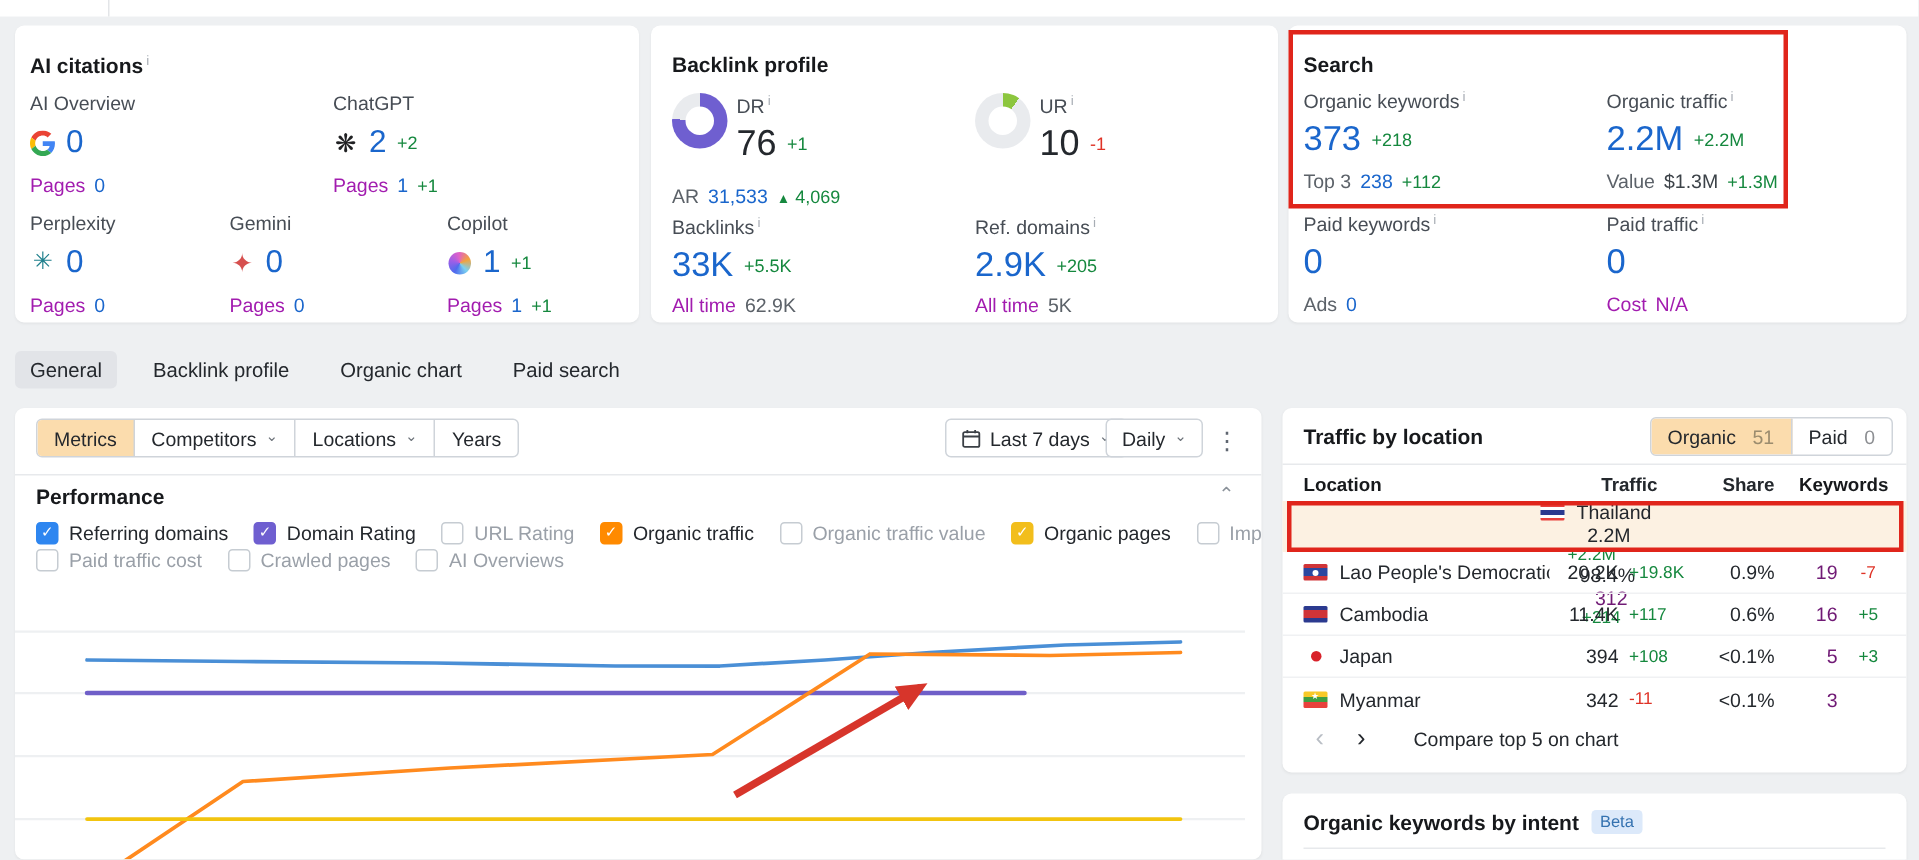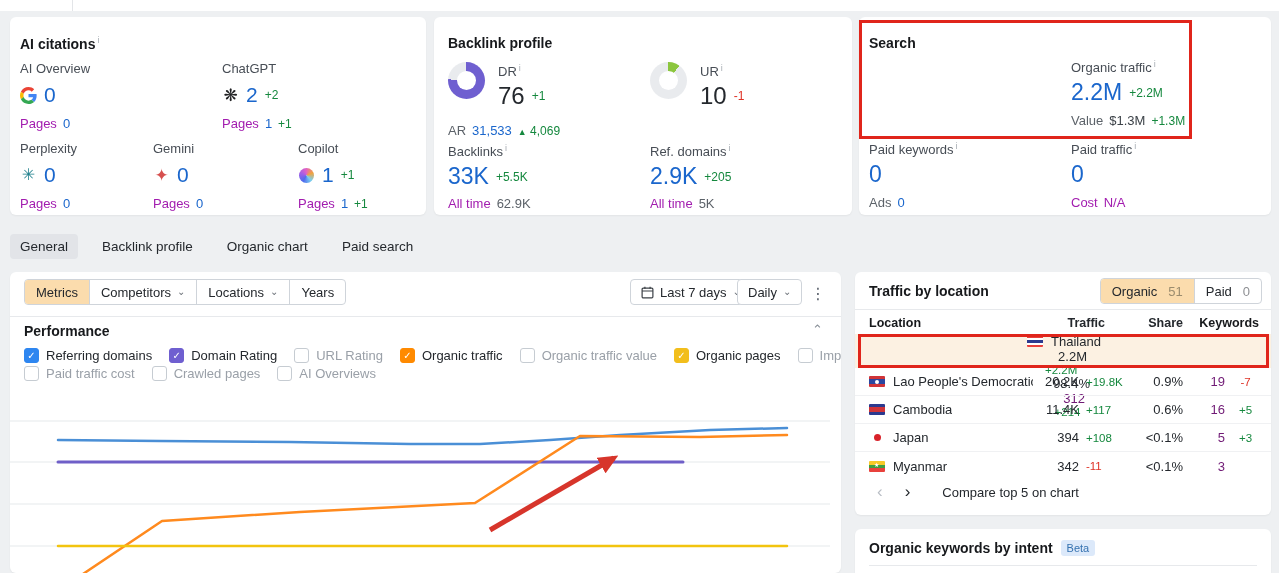--- a/index.html
+++ b/index.html
@@ -33,21 +33,21 @@
   .ai-item .subrow { margin-top:9px; }
   .icon16 { width:17px; height:17px; display:inline-flex; align-items:center; justify-content:center; }
   .openai-icon { font-size:17px; color:#202123; line-height:1; }
   .pplx-icon { font-size:16px; color:#20808d; line-height:1; }
   .gemini-icon { font-size:17px; color:#d6504f; line-height:1; }
   .copilot-icon { width:15px; height:15px; border-radius:50%; background:conic-gradient(from 210deg,#4f6bed,#9a5fe8,#e060c8,#f2a33c,#7ad0f0,#4f6bed); }
 
   
   .donut { width:37px; height:37px; border-radius:50%; position:relative; }
   .donut::after { content:""; position:absolute; left:9px; top:9px; width:19px; height:19px; border-radius:50%; background:#fff; }
-  .rating-block { position:absolute; display:flex; gap:13px; }
+  .rating-block { position:absolute; display:flex; gap:6px; }
   .rating-lbl { font-size:13px; color:#474d55; }
   .rating-val { display:flex; align-items:center; gap:7px; margin-top:2px; }
   .tri { font-size:9px; color:#15883e; }
 
   
   .tabs { position:absolute; left:10px; top:234px; display:flex; align-items:center; gap:14px; }
   .tab { font-size:13.5px; color:#24282d; padding:5px 10px; border-radius:4px; cursor:default; }
   .tab.active { background:#e2e4e8; }
 
   
@@ -243,20 +243,32 @@
       <div class="subrow" style="margin-top:6px;">
           <span class="glbl">All time</span>
           <span class="glbl" style="color:#5c6269;">5K</span>
         </div>
     </div>
   </div>
 
   <div class="card" style="left:859px;top:17px;width:412px;height:198px;">
     <div class="card-title" style="position:absolute;left:10px;top:18px;">Search</div>
 
+    <div style="position:absolute;left:10px;top:42px;">
+      <div class="lbl"><span>Organic keywords</span><sup class="info">i</sup></div>
+      <div class="valrow" style="margin-top:4px;">
+          <span class="bigval2">373</span>
+          <span class="diff">+218</span>
+        </div>
+      <div class="subrow" style="margin-top:7px;">
+          <span class="glbl" style="color:#5c6269;">Top 3</span>
+          <span class="blue">238</span>
+          <span class="diff">+112</span>
+        </div>
+    </div>
 
     <div style="position:absolute;left:212px;top:42px;">
       <div class="lbl"><span>Organic traffic</span><sup class="info">i</sup></div>
       <div class="valrow" style="margin-top:4px;">
           <span class="bigval2">2.2M</span>
           <span class="diff">+2.2M</span>
         </div>
       <div class="subrow" style="margin-top:7px;">
           <span class="glbl" style="color:#5c6269;">Value</span>
           <span style="color:#3c4248;">$1.3M</span>

